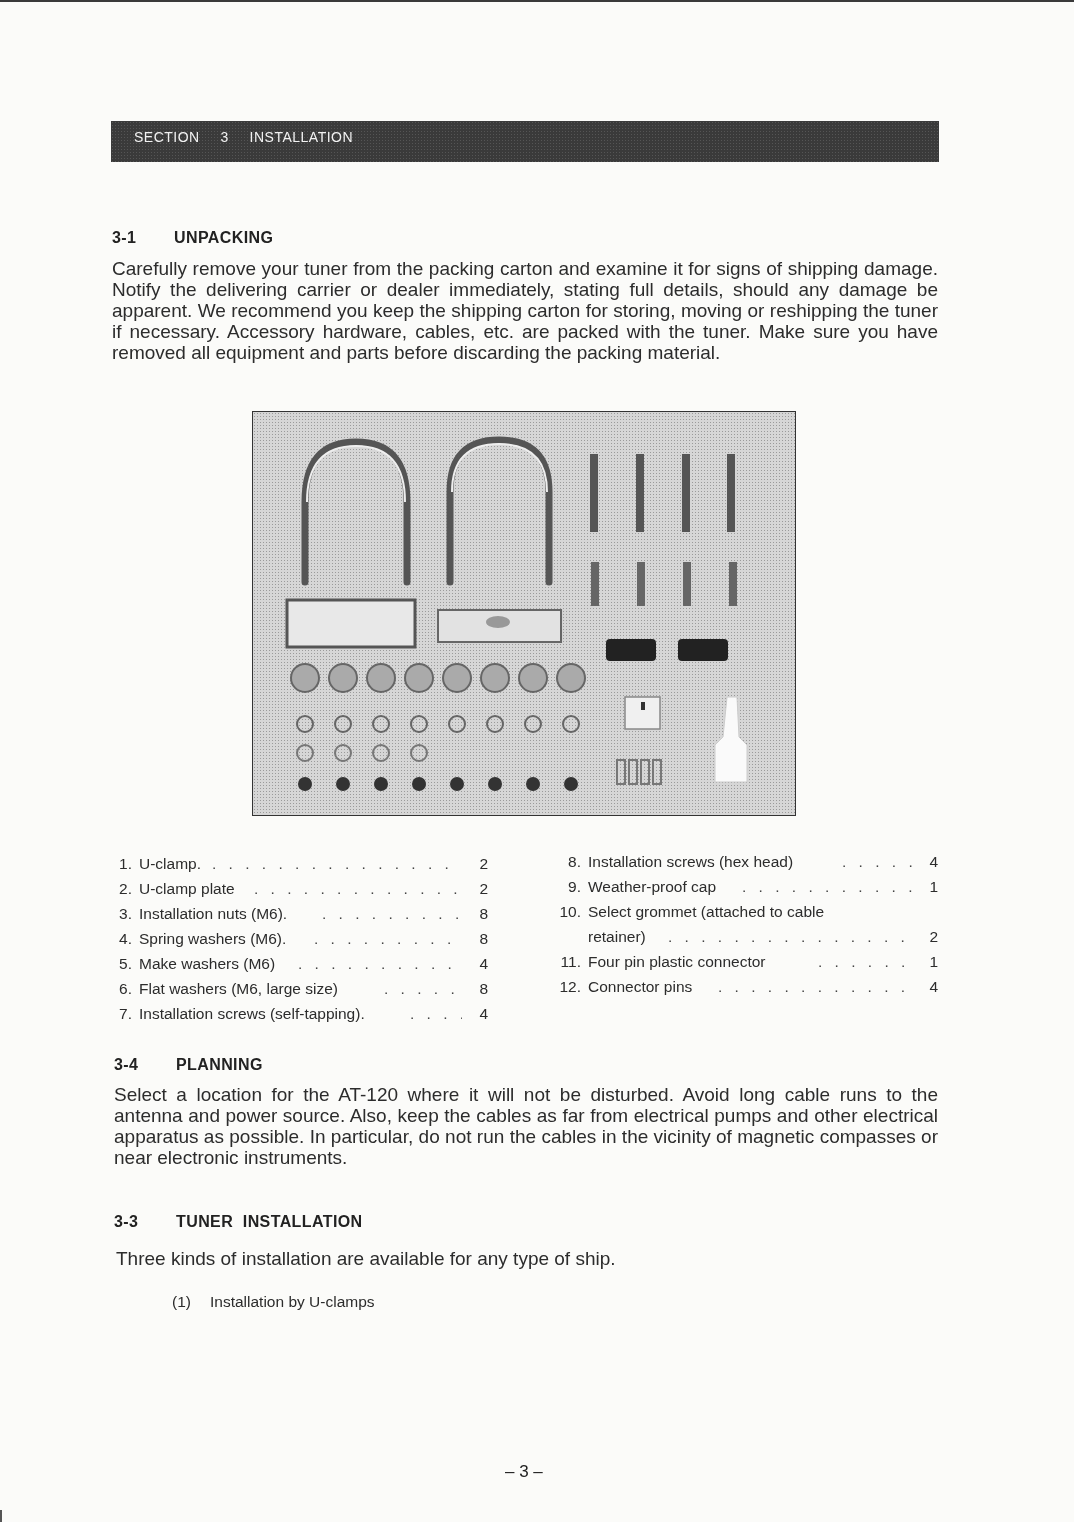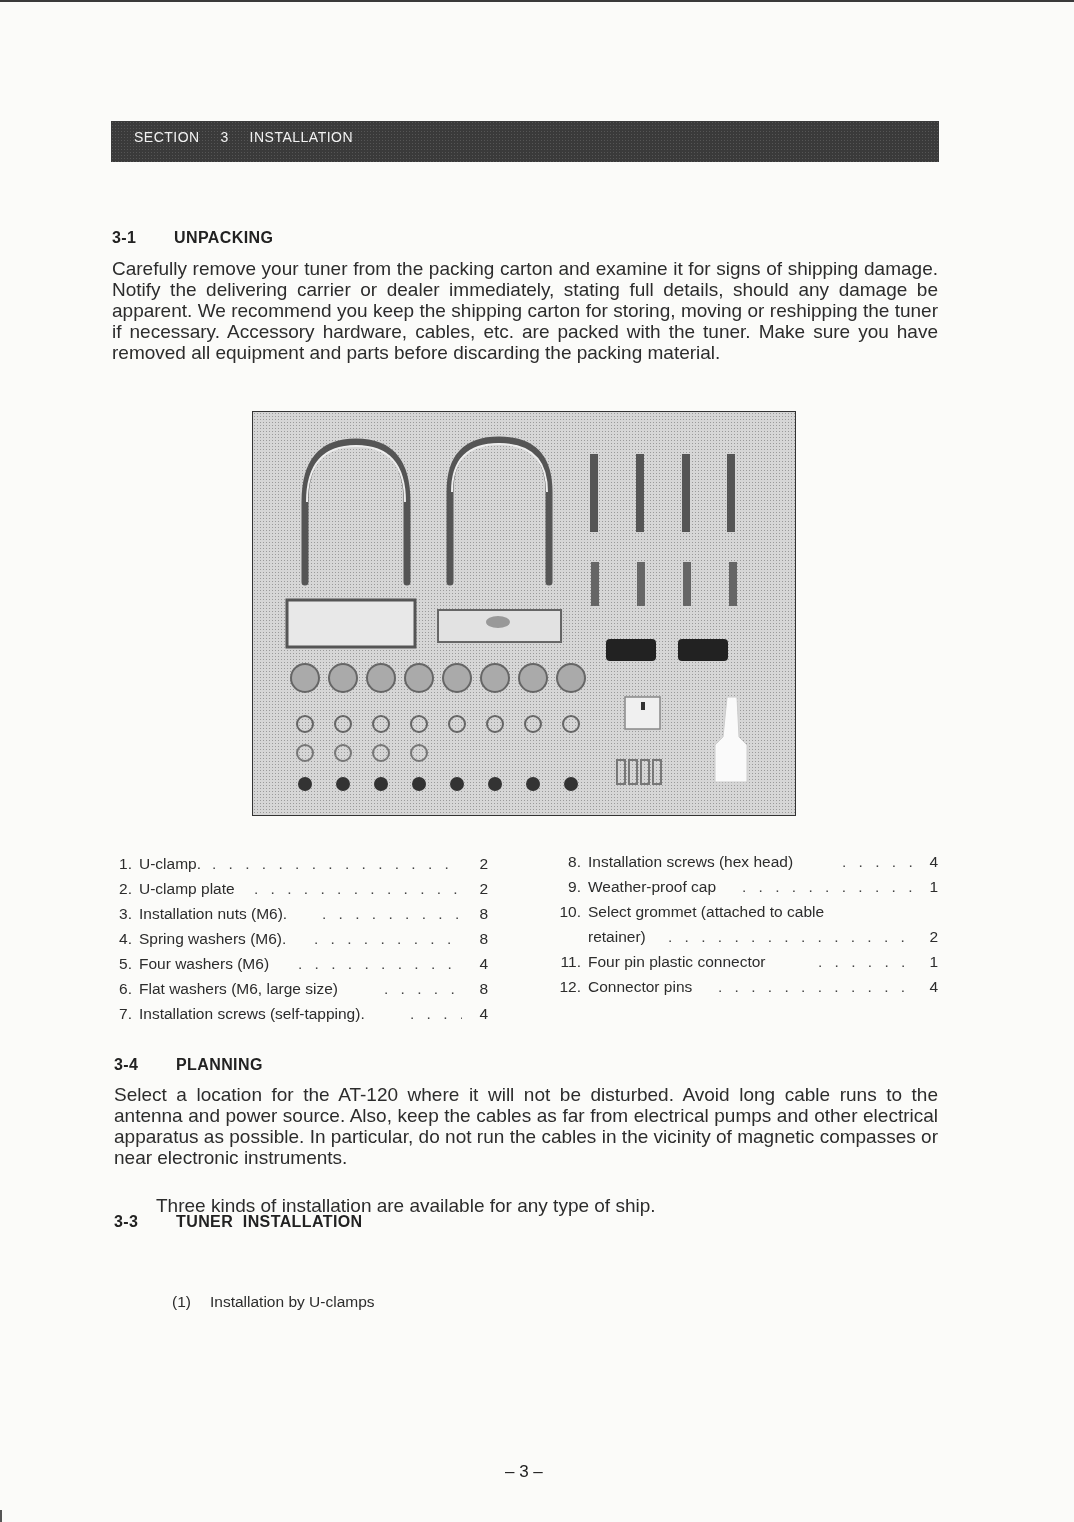--- a/index.html
+++ b/index.html
@@ -172,21 +172,21 @@
     <span class="q" style="left:362px;">8</span>
   </div>
   <div class="row" style="left:112px; top:930px; width:378px;">
     <span class="n" style="left:0; width:20px;">4.</span>
     <span class="lbl" style="left:27px;">Spring washers (M6).</span>
     <span class="dots" style="left:202px; width:148px;">. . . . . . . . . . . . . . . .</span>
     <span class="q" style="left:362px;">8</span>
   </div>
   <div class="row" style="left:112px; top:955px; width:378px;">
     <span class="n" style="left:0; width:20px;">5.</span>
-    <span class="lbl" style="left:27px;">Four washers (M6)</span>
+    <span class="lbl" style="left:27px;">Make washers (M6)</span>
     <span class="dots" style="left:186px; width:164px;">. . . . . . . . . . . . . . . . . .</span>
     <span class="q" style="left:362px;">4</span>
   </div>
   <div class="row" style="left:112px; top:980px; width:378px;">
     <span class="n" style="left:0; width:20px;">6.</span>
     <span class="lbl" style="left:27px;">Flat washers (M6, large size)</span>
     <span class="dots" style="left:272px; width:78px;">. . . . . . . . .</span>
     <span class="q" style="left:362px;">8</span>
   </div>
   <div class="row" style="left:112px; top:1005px; width:378px;">
@@ -234,21 +234,21 @@
 </div>
 
 <div class="h2" style="left:114px; top:1056px;">
   <span class="num">3-4</span><span>PLANNING</span>
 </div>
 <div class="para" style="top:1084px; left:114px; width:824px;">Select a location for the AT-120 where it will not be disturbed.  Avoid long cable runs to the antenna and power source.  Also, keep the cables as far from electrical pumps and other electrical apparatus as possible.  In particular, do not run the cables in the vicinity of magnetic compasses or near electronic instruments.</div>
 
 <div class="h2" style="left:114px; top:1213px;">
   <span class="num">3-3</span><span style="white-space:pre">TUNER  INSTALLATION</span>
 </div>
-<div class="para" style="top:1195px; left:116px;margin-left:40px;">Three kinds of installation are available for any type of ship.</div>
+<div class="para" style="top:1248px; left:116px;">Three kinds of installation are available for any type of ship.</div>
 
 <div class="list-33">
   <div class="li">
     <span class="p">(1)</span><span>Installation by U-clamps</span>
   </div>
 </div>
 
 <div class="page-num">– 3 –</div>
 
 </body></html>

